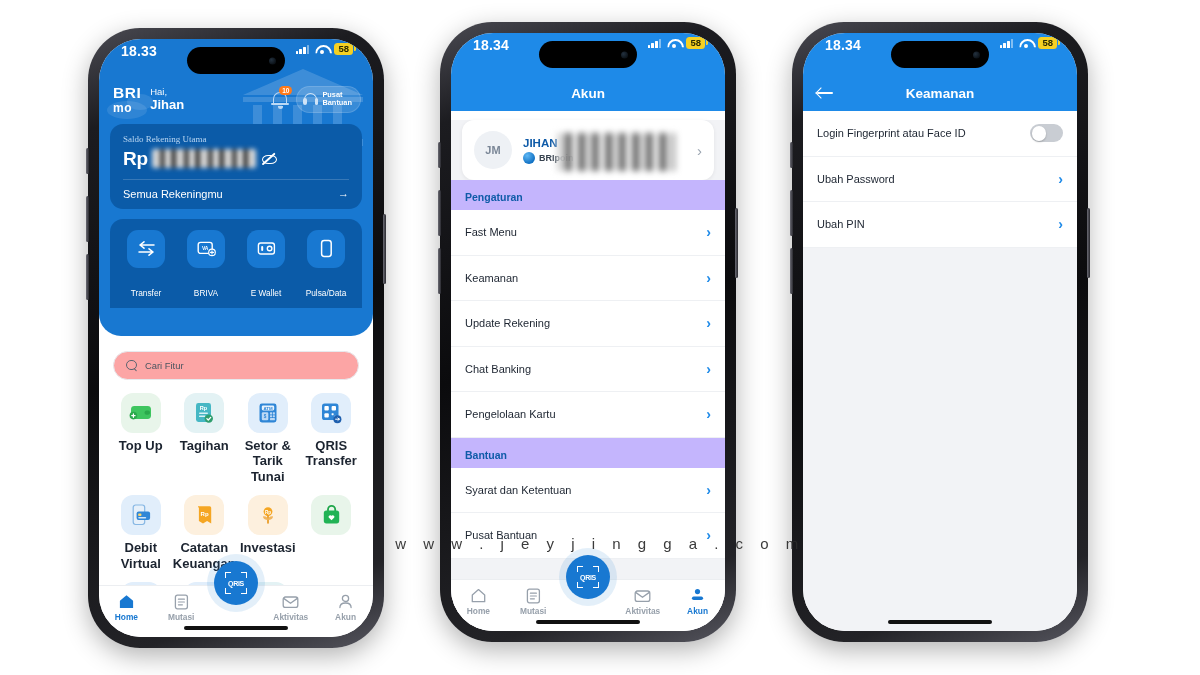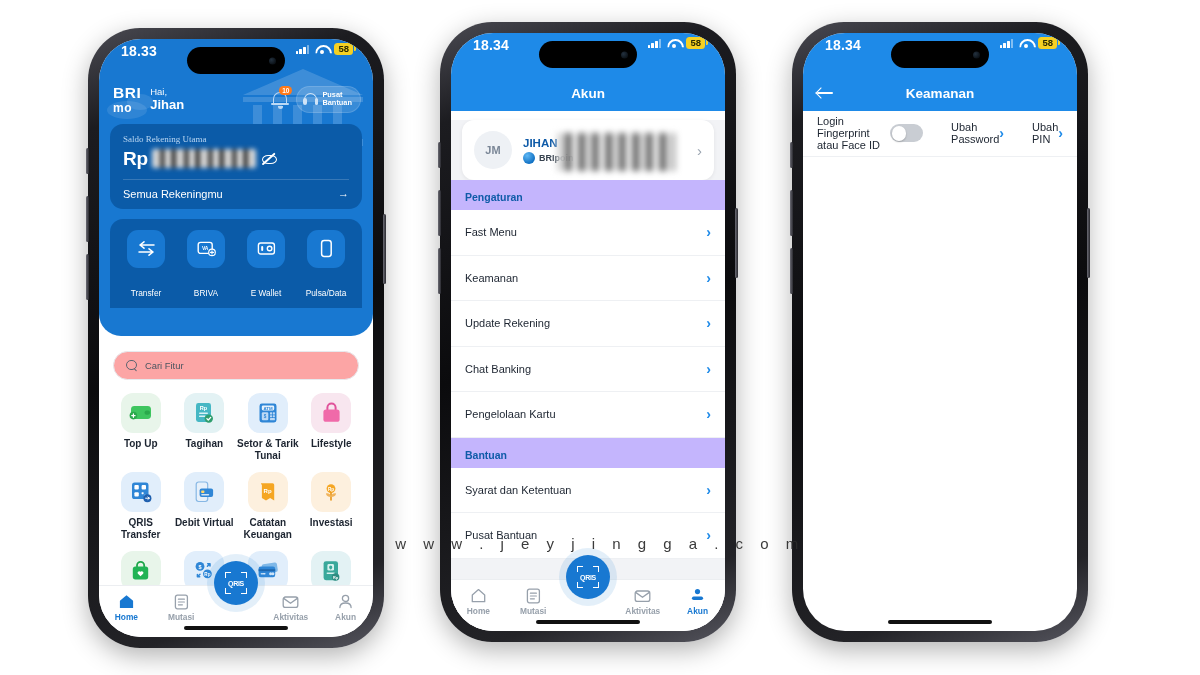--- a/index.html
+++ b/index.html
@@ -180,21 +180,21 @@
     padding:0 12px;
   }
   .mag{ position:relative; width:11px; height:11px; flex:none; }
   .mag::before{ content:""; position:absolute; left:0; top:0; width:8.5px; height:8.5px; border:1.4px solid #5b6470; border-radius:50%; }
   .mag::after{ content:""; position:absolute; right:0; bottom:0; width:4px; height:1.4px; background:#5b6470; transform:rotate(45deg); border-radius:1px; }
   .search-ph{ color:#4a5560; font-size:9.4px; font-weight:500; }
 
   .grid{ padding:13px 10px 0 10px; display:grid; grid-template-columns:repeat(4,1fr); row-gap:10px; }
   .gcell{ text-align:center; }
   .g-ico{ width:40px; height:40px; margin:0 auto; border-radius:12px; display:flex; align-items:center; justify-content:center; }
-  .g-lbl{ font-size:10px; font-weight:700; color:#1c2430; margin-top:5px; line-height:1.22; }
+  .g-lbl{ font-size:13px; font-weight:700; color:#1c2430; margin-top:5px; line-height:1.22; }
 
   .tabbar{
     position:absolute; left:0; right:0; bottom:0; height:52px; background:#fff;
     border-top:1px solid #eceef1; display:flex; align-items:flex-start; padding-top:7px; z-index:5;
   }
   .tab{ flex:1; text-align:center; }
   .tab .t-lbl{ font-size:8.4px; font-weight:600; color:#97a0ab; margin-top:2px; }
   .tab.active .t-lbl{ color:#1878d1; font-weight:700; }
   .tab .t-ico{ height:17px; display:flex; align-items:center; justify-content:center; }
   .qris-fab{
@@ -453,29 +453,20 @@
               <text x="9" y="17" font-size="4.6" font-weight="bold" fill="#2f86d6" text-anchor="middle" font-family="Liberation Sans">$</text>
               <rect x="14" y="11.3" width="2.1" height="2.1" rx=".5" fill="#bcd9f5"></rect>
               <rect x="16.8" y="11.3" width="2.1" height="2.1" rx=".5" fill="#bcd9f5"></rect>
               <rect x="14" y="14.2" width="2.1" height="2.1" rx=".5" fill="#bcd9f5"></rect>
               <rect x="16.8" y="14.2" width="2.1" height="2.1" rx=".5" fill="#bcd9f5"></rect>
               <rect x="14" y="17.1" width="4.9" height="2.1" rx=".5" fill="#bcd9f5"></rect>
             </svg>
           </div>
           <div class="g-lbl">Setor &amp; Tarik Tunai</div>
         </div>
-        <div class="gcell">
-          <div class="g-ico" style="background:#f8e6ef">
-            <svg width="23" height="23" viewBox="0 0 23 23">
-              <path d="M7.4 8.5V6.6a4.1 4.1 0 0 1 8.2 0v1.9" stroke="#e0539b" stroke-width="2" fill="none" stroke-linecap="round"></path>
-              <rect x="3.4" y="8.4" width="16.2" height="12.4" rx="2.6" fill="#f06aa9"></rect>
-            </svg>
-          </div>
-          <div class="g-lbl">Lifestyle</div>
-        </div>
 
         <div class="gcell">
           <div class="g-ico" style="background:#e1eefb">
             <svg width="24" height="24" viewBox="0 0 24 24">
               <rect x="3" y="2.6" width="16.5" height="16.5" rx="2.6" fill="#2f86d6"></rect>
               <rect x="5.4" y="5" width="4.4" height="4.4" rx="1" fill="#fff"></rect>
               <rect x="12.6" y="5" width="4.4" height="4.4" rx="1" fill="#fff"></rect>
               <rect x="5.4" y="12.2" width="4.4" height="4.4" rx="1" fill="#fff"></rect>
               <rect x="12.6" y="12.2" width="2" height="2" rx=".4" fill="#fff"></rect>
               <rect x="15.2" y="14.7" width="2" height="2" rx=".4" fill="#fff"></rect>
@@ -778,21 +769,21 @@
             <span class="wifi"></span>
             <span class="batt">58</span>
           </div>
         </div>
         <div class="navbar">
           <span class="back-arrow"></span>
           <div class="ttl">Keamanan</div>
         </div>
       </div>
 
-      <div style="display:flex; flex-direction:row; height:calc(100% - 78px);">
+      <div style="display:flex; flex-direction:column; height:calc(100% - 78px);">
         <div class="row">
           <span class="r-lbl">Login Fingerprint atau Face ID</span>
           <span class="r-right">
             <span class="toggle">
                 <span class="knob"></span>
               </span>
           </span>
         </div>
         <div class="row">
           <span class="r-lbl">Ubah Password</span>

